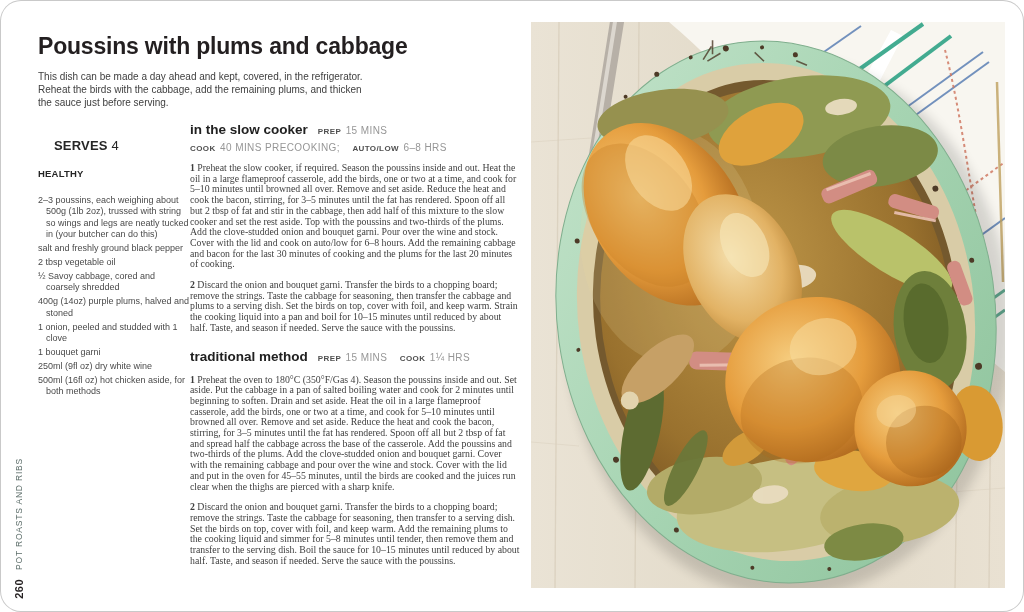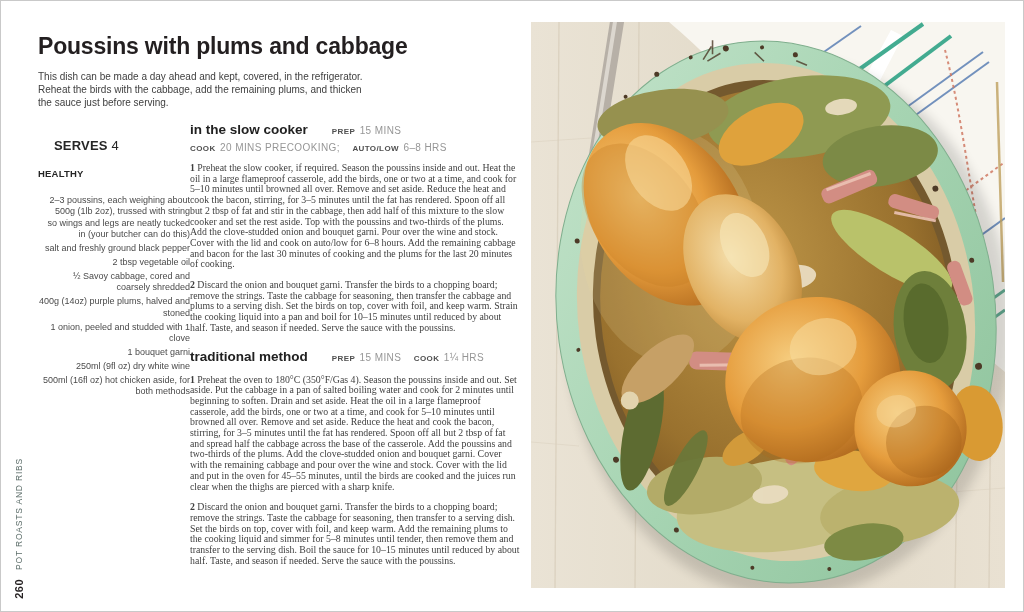--- a/index.html
+++ b/index.html
@@ -1,47 +1,47 @@
 <!DOCTYPE html>
 <html><head>
 <meta charset="utf-8">
 <style>
   html,body{margin:0;padding:0;background:#ffffff;}
   .page{
     position:relative;width:1024px;height:612px;background:#ffffff;overflow:hidden;
     box-shadow:inset 0 0 0 1px #c9c9c9;
-    font-family:"Liberation Sans",sans-serif;color:#3d3d3d;
+    font-family:"Liberation Sans",sans-serif;color:#3d3d3d;border-radius:21px;
   }
   
   .edge{position:absolute;left:6px;top:458px;width:26px;height:148px;display:flex;flex-direction:column;align-items:center;}
   .edge .chapter{
     writing-mode:vertical-rl;transform:rotate(180deg);
     font-size:8.5px;letter-spacing:.8px;color:#5d6e6a;white-space:nowrap;
   }
   .edge .pagenum{
     writing-mode:vertical-rl;transform:rotate(180deg);
     font-size:11px;font-weight:700;color:#231f20;margin-top:9px;letter-spacing:.5px;
   }
   
   .title{position:absolute;left:38px;top:33px;font-size:23px;font-weight:700;color:#231f20;letter-spacing:-.2px;margin:0;}
   .intro{position:absolute;left:38px;top:70px;width:336px;font-size:10px;line-height:13.2px;color:#404040;margin:0;}
   
   .ingcol{position:absolute;left:38px;top:124px;width:152px;}
   .serves{margin:16px;font-size:13px;color:#262626;letter-spacing:.2px;line-height:12px;}
   .serves b{font-weight:700;}
   .healthy{margin:0;font-size:9.5px;font-weight:700;color:#262626;letter-spacing:.2px;line-height:12px;}
-  .ingredients{margin-top:15px;text-align:right;}
+  .ingredients{margin-top:15px;}
   .ingredients p{
     margin:0 0 2.5px 0;font-size:9px;line-height:11.4px;color:#4a4a4a;
     padding-left:8px;text-indent:-8px;
   }
   
   .methodcol{position:absolute;left:190px;top:121px;width:330px;}
   .mhead{margin:0;line-height:15px;}
-  .mname{font-size:13.5px;font-weight:700;color:#212121;margin-right:24px;}
+  .mname{font-size:13.5px;font-weight:700;color:#212121;margin-right:10px;}
   .mlabel{font-size:8px;font-weight:700;color:#4f4f4f;letter-spacing:.4px;}
   .mval{font-size:10px;color:#969696;letter-spacing:.4px;margin-right:8px;}
   .metaline{margin:1px 0 0 0;line-height:11px;}
   .step{
     font-family:"Liberation Serif",serif;font-size:9.8px;line-height:10.7px;color:#3e3e3e;
     margin:9px 0 0 0;
   }
   .step + .step{margin-top:10px;}
   .step b{font-weight:700;}
   .method2{margin-top:14px;}
@@ -80,21 +80,21 @@
 
   <div class="methodcol">
 
     <div>
       <p class="mhead">
         <span class="mname">in the slow cooker</span><span class="mlabel">PREP</span>
         <span class="mval">15 MINS</span>
       </p>
       <p class="metaline">
         <span class="mlabel">COOK</span>
-        <span class="mval">20 MINS PRECOOKING;</span>
+        <span class="mval">40 MINS PRECOOKING;</span>
         <span class="mlabel">AUTO/LOW</span>
         <span class="mval">6–8 HRS</span>
       </p>
       <p class="step"><b>1</b> <span>Preheat the slow cooker, if required. Season the poussins inside and out. Heat the oil in a large flameproof casserole, add the birds, one or two at a time, and cook for 5–10 minutes until browned all over. Remove and set aside. Reduce the heat and cook the bacon, stirring, for 3–5 minutes until the fat has rendered. Spoon off all but 2 tbsp of fat and stir in the cabbage, then add half of this mixture to the slow cooker and set the rest aside. Top with the poussins and two-thirds of the plums. Add the clove-studded onion and bouquet garni. Pour over the wine and stock. Cover with the lid and cook on auto/low for 6–8 hours. Add the remaining cabbage and bacon for the last 30 minutes of cooking and the plums for the last 20 minutes of cooking.</span></p>
       <p class="step"><b>2</b> <span>Discard the onion and bouquet garni. Transfer the birds to a chopping board; remove the strings. Taste the cabbage for seasoning, then transfer the cabbage and plums to a serving dish. Set the birds on top, cover with foil, and keep warm. Strain the cooking liquid into a pan and boil for 10–15 minutes until reduced by about half. Taste, and season if needed. Serve the sauce with the poussins.</span></p>
     </div>
 
     <div class="method2">
       <p class="mhead">
         <span class="mname">traditional method</span><span class="mlabel">PREP</span>

